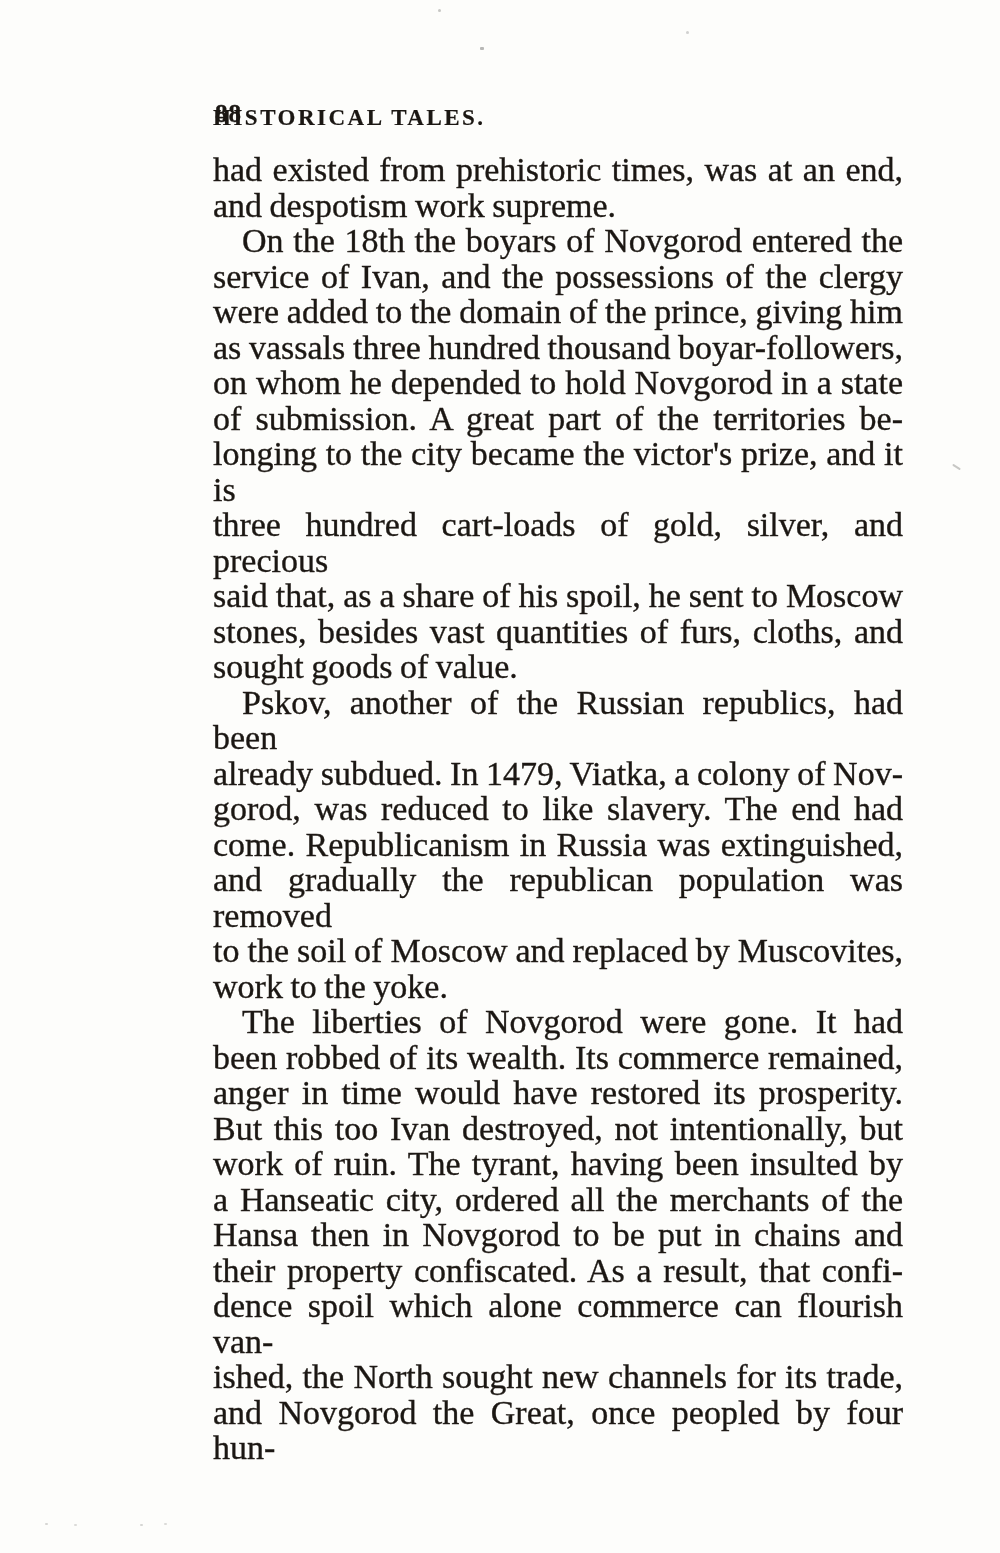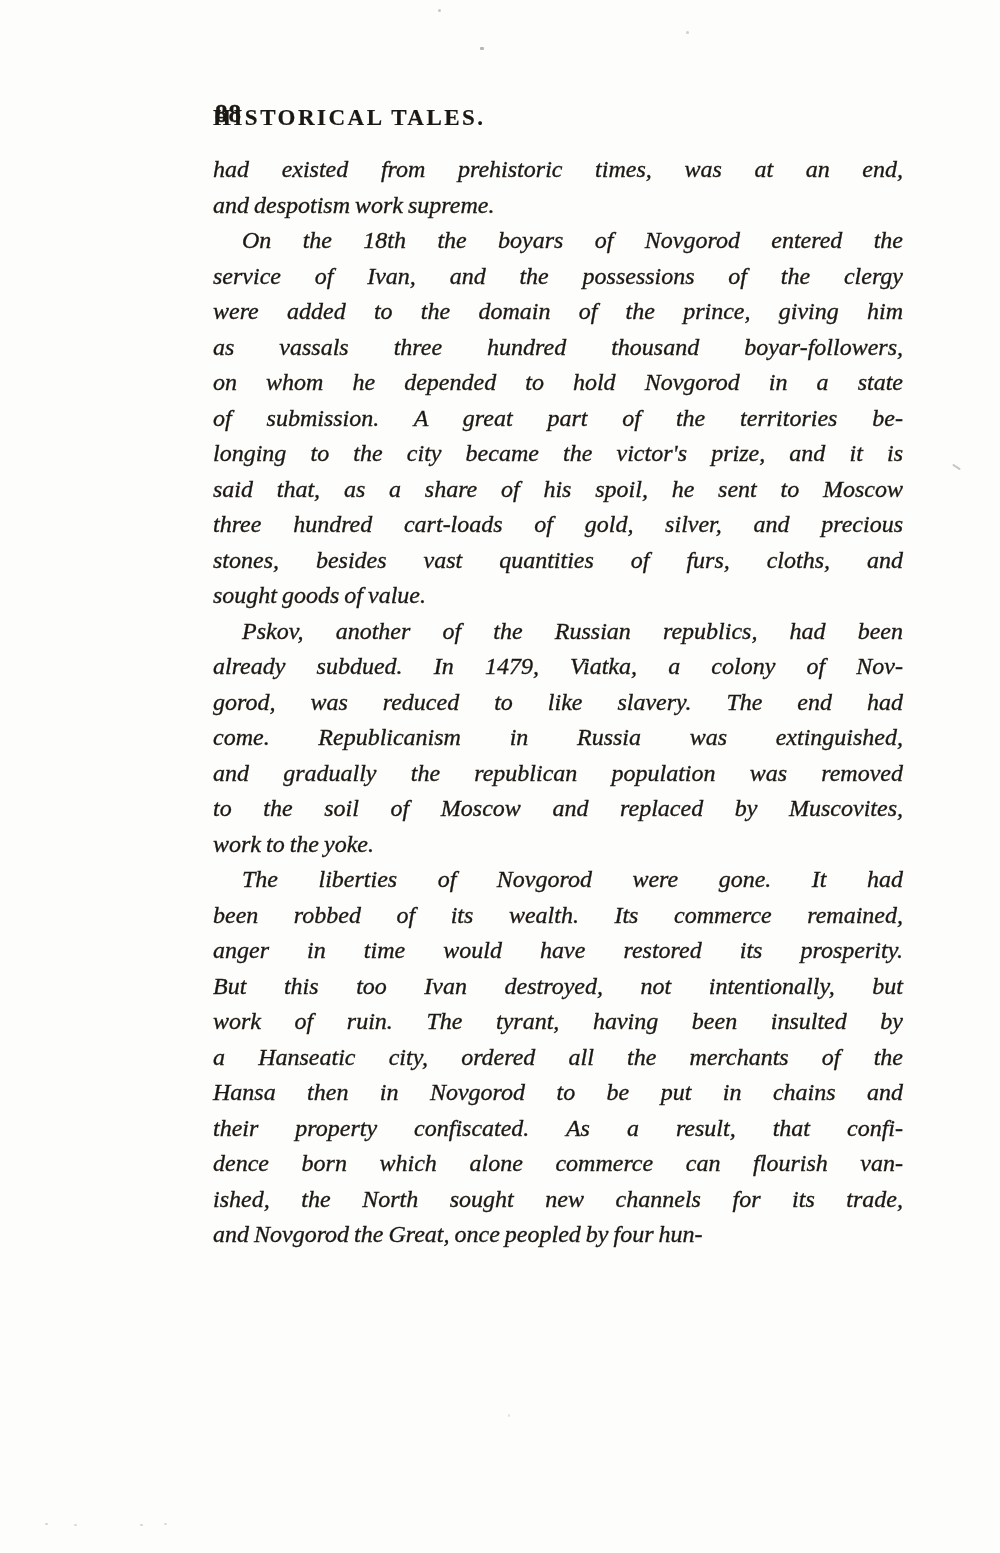--- a/index.html
+++ b/index.html
@@ -42,24 +42,23 @@
     font-size: 23px;
     font-weight: bold;
     letter-spacing: 2.5px;
     -webkit-text-stroke: 0.2px #1b1713;
   }
   .body-text {
     position: absolute;
     left: 213px;
     top: 152px;
     width: 690px;
-    font-size: 24px;
+    font-size: 34px;
     line-height: 35.5px;
     word-spacing: -1px;
-    font-style: italic;
     -webkit-text-stroke: 0.35px #241f1a;
   }
   .line {
     text-align: justify;
     text-align-last: justify;
   }
   .line.para-end {
     text-align-last: left;
   }
   .line.indent {
@@ -93,40 +92,40 @@
   <div class="body-text">
       <div class="line">had existed from prehistoric times, was at an end,</div>
       <div class="line para-end">and despotism work supreme.</div>
       <div class="line indent">On the 18th the boyars of Novgorod entered the</div>
       <div class="line">service of Ivan, and the possessions of the clergy</div>
       <div class="line">were added to the domain of the prince, giving him</div>
       <div class="line">as vassals three hundred thousand boyar-followers,</div>
       <div class="line">on whom he depended to hold Novgorod in a state</div>
       <div class="line">of submission.  A great part of the territories be-</div>
       <div class="line">longing to the city became the victor's prize, and it is</div>
+      <div class="line">three hundred cart-loads of gold, silver, and precious</div>
       <div class="line">said that, as a share of his spoil, he sent to Moscow</div>
-      <div class="line">three hundred cart-loads of gold, silver, and precious</div>
       <div class="line">stones, besides vast quantities of furs, cloths, and</div>
       <div class="line para-end">sought goods of value.</div>
       <div class="line indent">Pskov, another of the Russian republics, had been</div>
       <div class="line">already subdued.  In 1479, Viatka, a colony of Nov-</div>
       <div class="line">gorod, was reduced to like slavery.  The end had</div>
       <div class="line">come.  Republicanism in Russia was extinguished,</div>
       <div class="line">and gradually the republican population was removed</div>
       <div class="line">to the soil of Moscow and replaced by Muscovites,</div>
       <div class="line para-end">work to the yoke.</div>
       <div class="line indent">The liberties of Novgorod were gone.  It had</div>
       <div class="line">been robbed of its wealth.  Its commerce remained,</div>
       <div class="line">anger in time would have restored its prosperity.</div>
       <div class="line">But this too Ivan destroyed, not intentionally, but</div>
       <div class="line">work of ruin.  The tyrant, having been insulted by</div>
       <div class="line">a Hanseatic city, ordered all the merchants of the</div>
       <div class="line">Hansa then in Novgorod to be put in chains and</div>
       <div class="line">their property confiscated.  As a result, that confi-</div>
-      <div class="line">dence born which alone commerce can flourish van-</div>
+      <div class="line">dence spoil which alone commerce can flourish van-</div>
       <div class="line">ished, the North sought new channels for its trade,</div>
       <div class="line para-end">and Novgorod the Great, once peopled by four hun-</div>
     </div>
 
   <div class="speck s1"></div>
   <div class="speck s2"></div>
   <div class="speck s3"></div>
   <div class="speck s4"></div>
   <div class="speck s5"></div>
   <div class="speck s6"></div>

